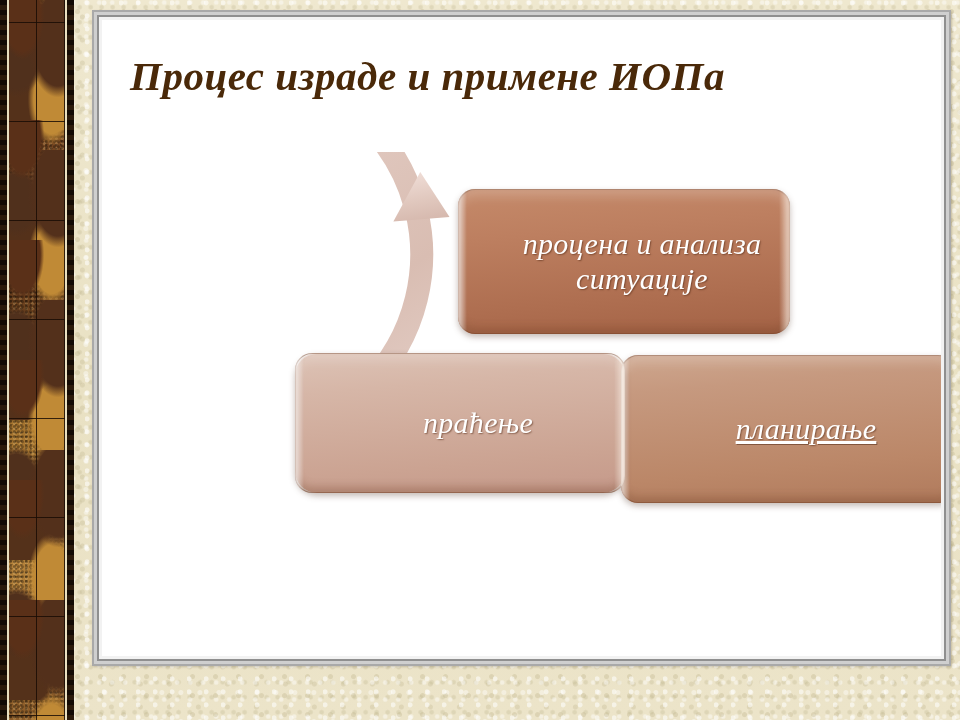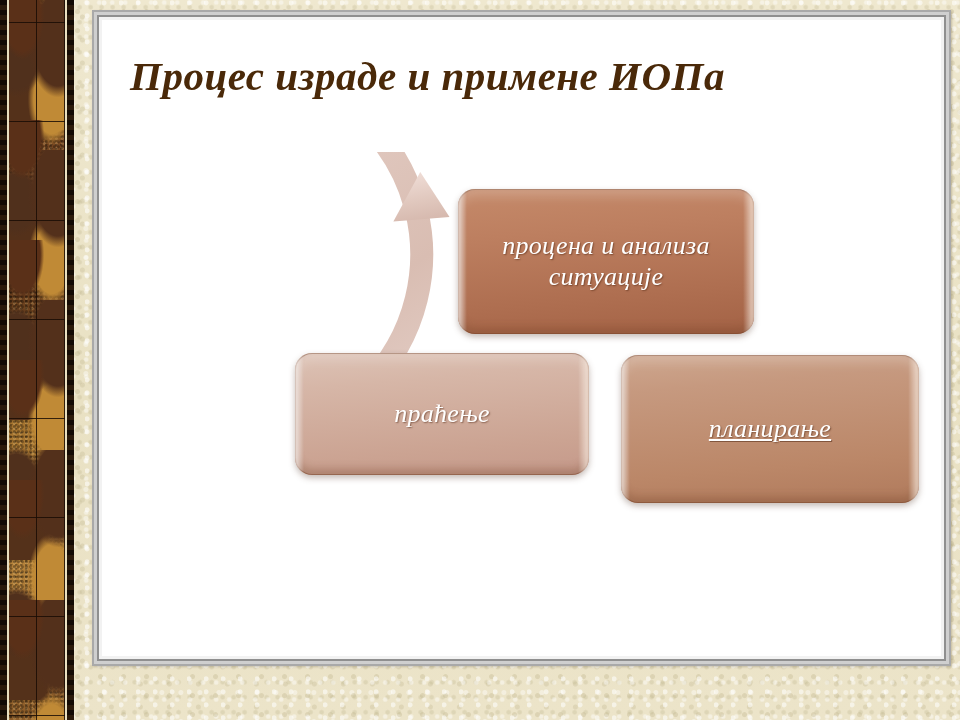--- a/index.html
+++ b/index.html
@@ -144,28 +144,29 @@
   
   .proc-box {
     position: absolute;
     border-radius: 17px;
     display: flex;
     align-items: center;
     justify-content: center;
     text-align: center;
     color: #ffffff;
     font-style: italic;
-    font-size: 26px;
+    font-size: 30px;
     line-height: 1.16;
     letter-spacing: 0.3px;
     text-shadow: 1px 1px 1.5px rgba(80,40,20,0.55);
     box-shadow:
       0 3px 6px rgba(90,60,45,0.35),
       inset 0 1px 0 rgba(255,255,255,0.35);
     font-family: "Liberation Serif", "DejaVu Serif", serif;
+    padding-left: 36px;
   }
   .proc-box .box-inner {
     position: relative;
     z-index: 3;
     padding: 0 12px;
   }
   
   .proc-box::before {
     content: "";
     position: absolute;
@@ -202,22 +203,23 @@
     background: linear-gradient(175deg, #ceA78f 0%, #c6997f 22%, #bb8768 72%, #b07a5c 100%);
     text-decoration: underline;
   }
   #box-implementation {
     left: 358px; top: 503px;
     width: 296px; height: 147px;
     background: linear-gradient(175deg, #d6b3a2 0%, #cda08c 25%, #c28e76 75%, #b9826a 100%);
   }
   #box-monitoring {
     left: 193px; top: 333px;
-    width: 294px; height: 122px;
+    width: 294px; height: 140px;
     background: linear-gradient(175deg, #ddc3b6 0%, #d6b6a7 25%, #cba392 75%, #c5998a 100%);
+    border-radius: 22px;
   }
 </style>
 </head>
 <body>
 
 <div class="slide-bg"></div>
 
 <div class="edge-strip">
   <div class="strip-grid"></div>
 </div>

